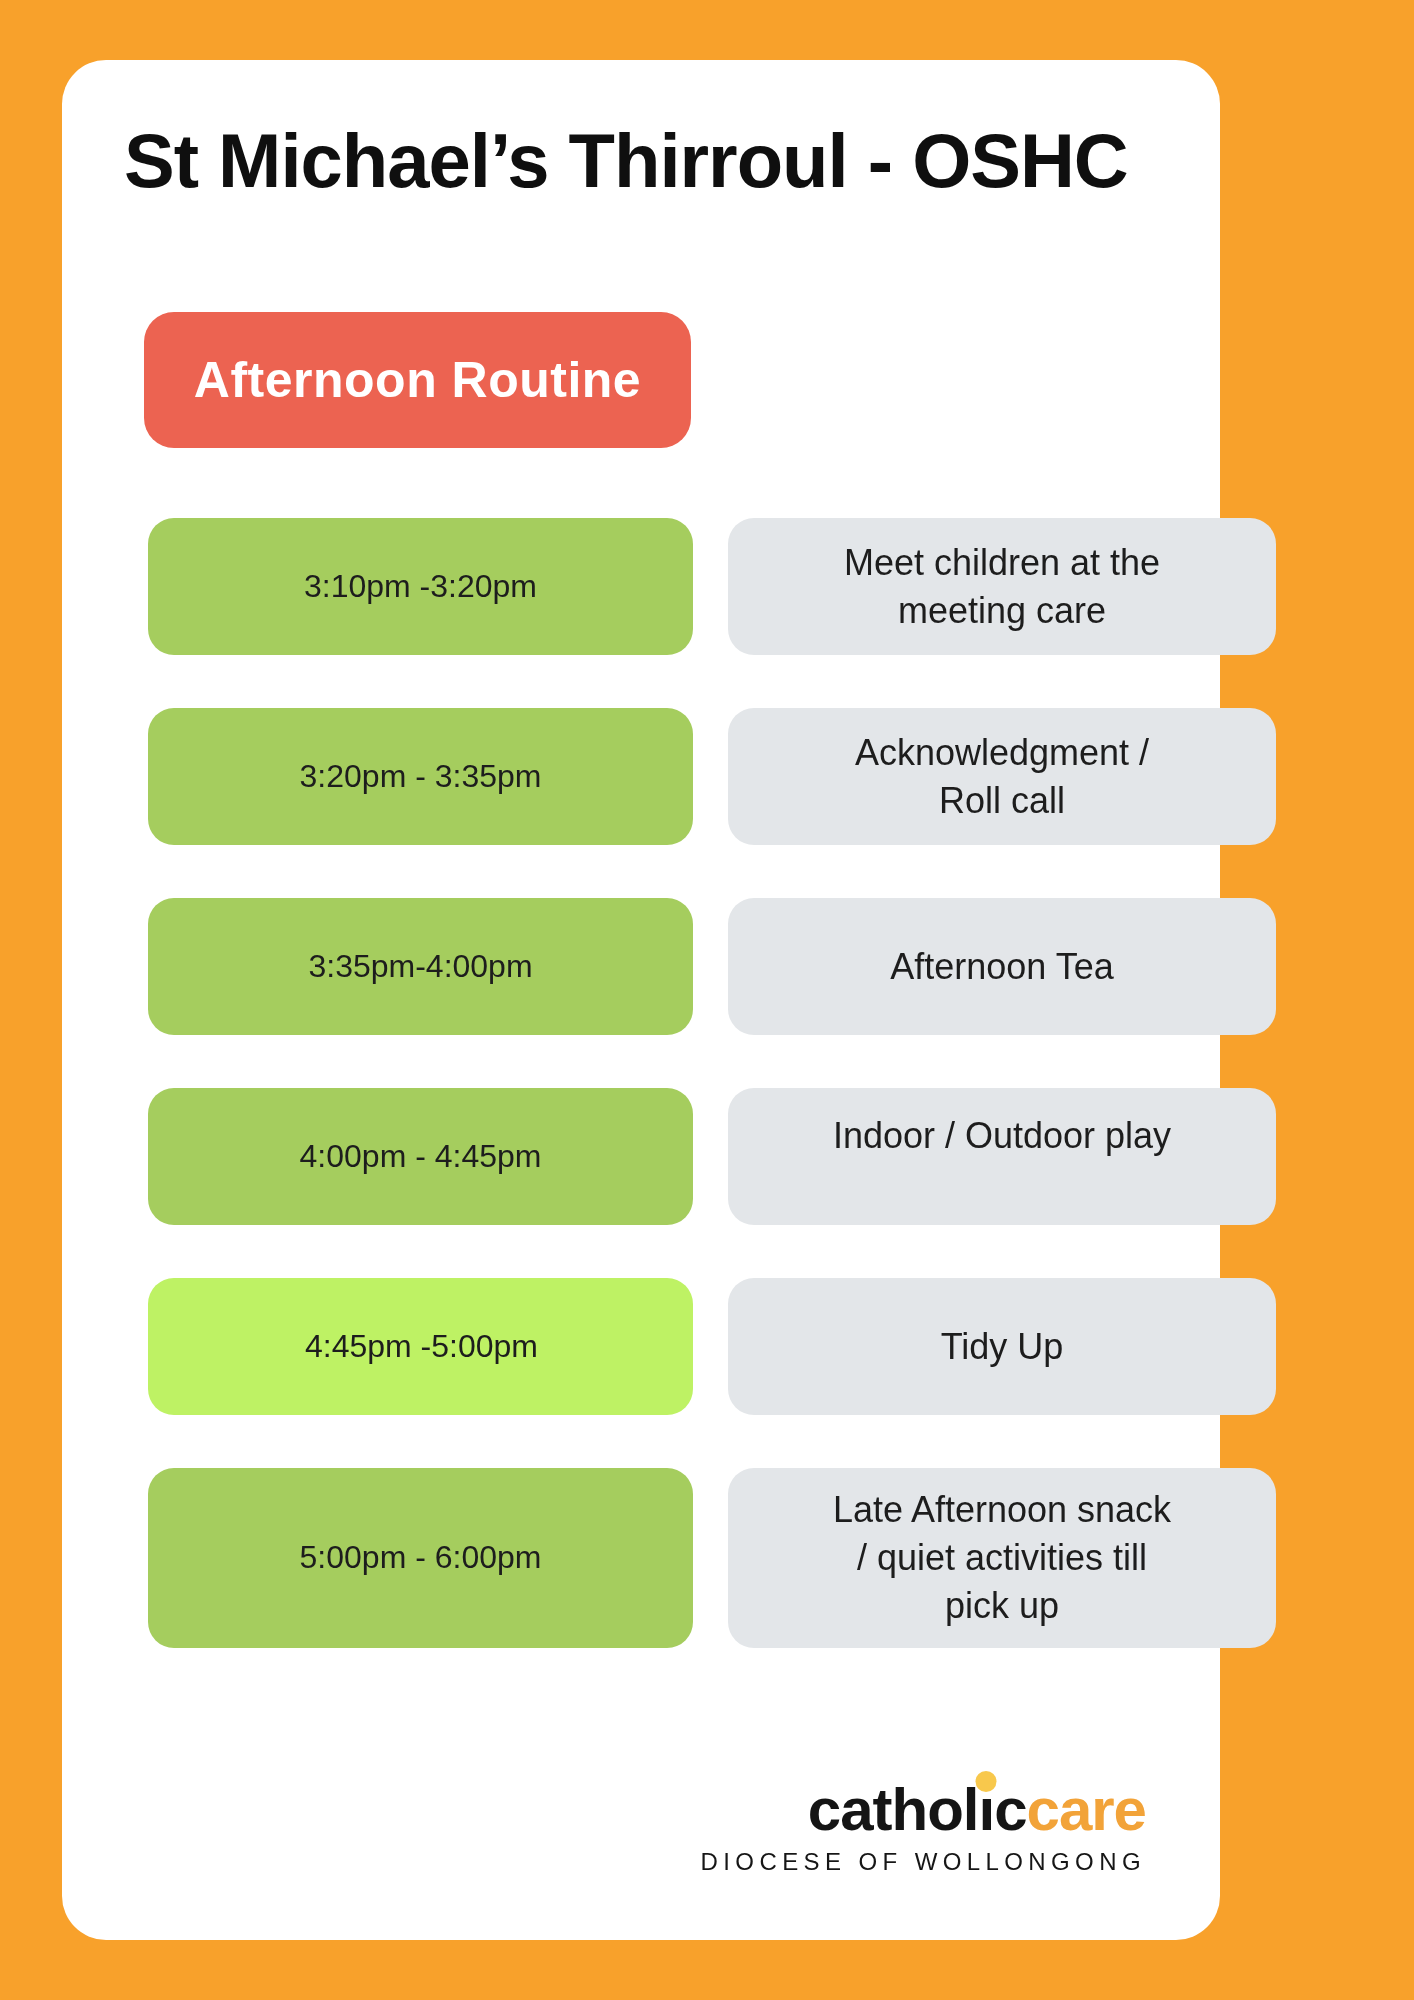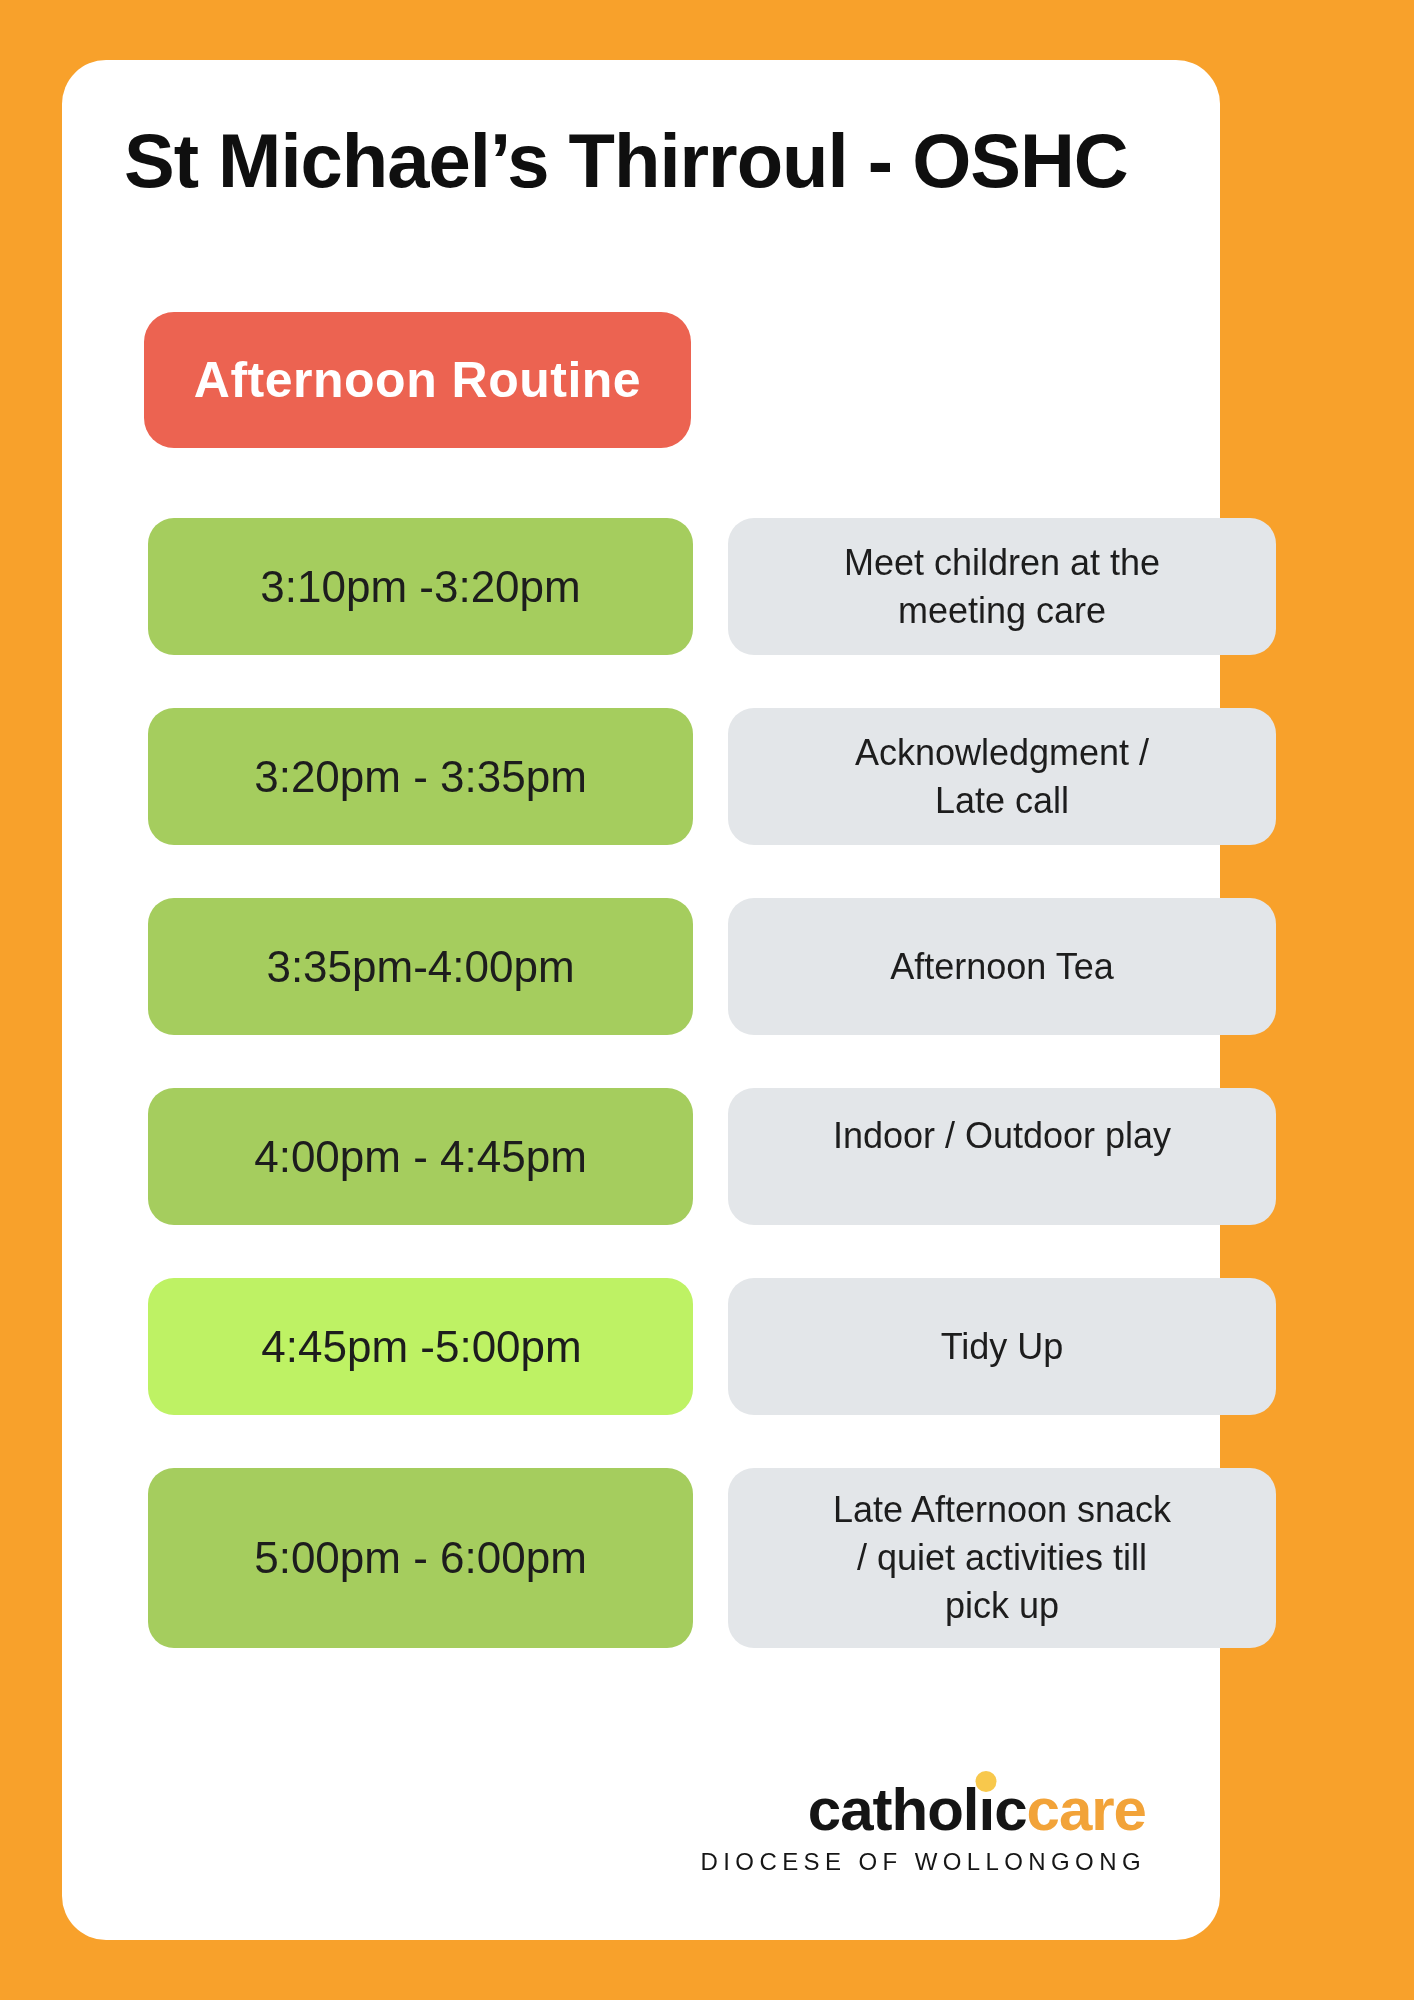--- a/index.html
+++ b/index.html
@@ -55,21 +55,21 @@
   .time-box{
     width:545px;
     min-height:137px;
     background:#A5CD5E;
     border-radius:26px;
     display:flex;align-items:center;justify-content:center;
     box-sizing:border-box;
     padding:14px 24px;
   }
   .time-box span{
-    font-size:44px;
+    font-size:32px;
     color:#1d1d1d;
     white-space:nowrap;
   }
   .activity-box{
     width:548px;
     min-height:137px;
     background:#E3E6E9;
     border-radius:26px;
     display:flex;align-items:center;justify-content:center;
     box-sizing:border-box;
@@ -138,21 +138,21 @@
             <span>Meet children at the
 meeting care</span>
           </div>
         </div>
         <div class="row">
           <div class="time-box" style="background: rgb(165, 205, 94);">
             <span>3:20pm - 3:35pm</span>
           </div>
           <div class="activity-box" style="background: rgb(227, 230, 233);">
             <span>Acknowledgment /
-Late call</span>
+Roll call</span>
           </div>
         </div>
         <div class="row">
           <div class="time-box" style="background: rgb(165, 205, 94);">
             <span>3:35pm-4:00pm</span>
           </div>
           <div class="activity-box" style="background: rgb(227, 230, 233);">
             <span>Afternoon Tea</span>
           </div>
         </div>

